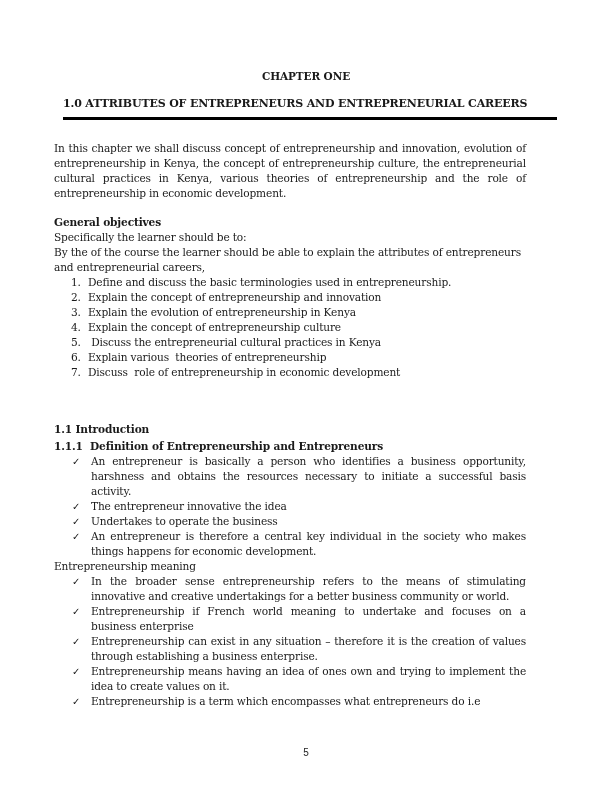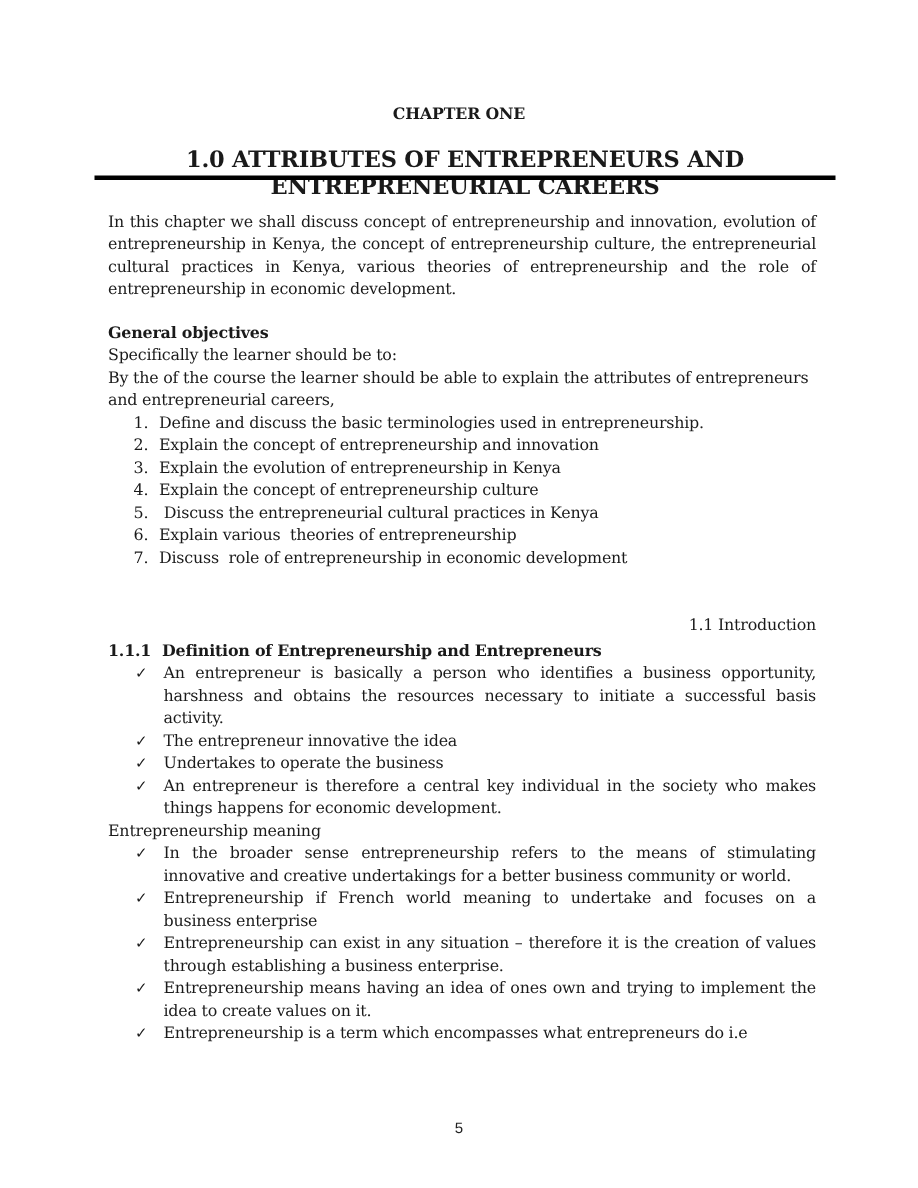--- a/index.html
+++ b/index.html
@@ -7,38 +7,38 @@
     width: 612px; height: 792px; position: relative; overflow: hidden;
     font-family: "DejaVu Serif", "Liberation Serif", serif;
     color: #1a1a1a;
   }
   .page { position: absolute; left: 0; top: 0; width: 612px; height: 568px; }
   .chapter {
     position: absolute; top: 70px; left: 0; width: 612px; text-align: center;
     font-weight: bold; font-size: 10.5px; letter-spacing: -0.1px;
   }
   .section-title {
-    position: absolute; top: 97px; left: 63px; width: 494px; text-align: center;
-    font-weight: bold; font-size: 15px; letter-spacing: -0.15px;
+    position: absolute; top: 97px; left: 63px; width: 494px; text-align: left;
+    font-weight: bold; font-size: 11px; letter-spacing: -0.15px;
   }
   .rule {
     position: absolute; top: 117px; left: 63px; width: 494px; height: 3px; background: #000;
   }
   .body {
-    position: absolute; left: 72px; top: 141px; width: 472px;
+    position: absolute; left: 54px; top: 141px; width: 472px;
     font-size: 10.6px; line-height: 15px; letter-spacing: -0.15px;
   }
   .justify { text-align: justify; text-align-last: left; }
   .para { margin: 0; }
   .gap { height: 14px; }
   .bold { font-weight: bold; }
   ol.objectives { margin: 0; padding: 0 0 0 17px; list-style: none; }
   ol.objectives li { display: flex; margin: 0; }
   ol.objectives .num { width: 17px; flex: none; }
-  .h-intro { font-weight: normal; margin-top: 16px; text-align: right; }
+  .h-intro { font-weight: bold; margin-top: 28px; }
   .h-sub { font-weight: bold; display: flex; margin-top: 2px; }
   .h-sub .num { width: 36px; flex: none; }
   .indent-label { padding-left: 17px; }
   ul.checks { margin: 0; padding: 0 0 0 17px; list-style: none; }
   ul.checks li { display: flex; margin: 0; }
   ul.checks .check { width: 19px; flex: none; font-size: 10px; padding-left: 1px; font-family: "DejaVu Sans", sans-serif; }
   ul.checks .txt { flex: 1; text-align: justify; text-align-last: left; }
   .page-number {
     position: absolute; top: 747px; left: 0; width: 612px; text-align: center;
     font-family: "Liberation Sans", sans-serif; font-size: 10px; color: #222;

